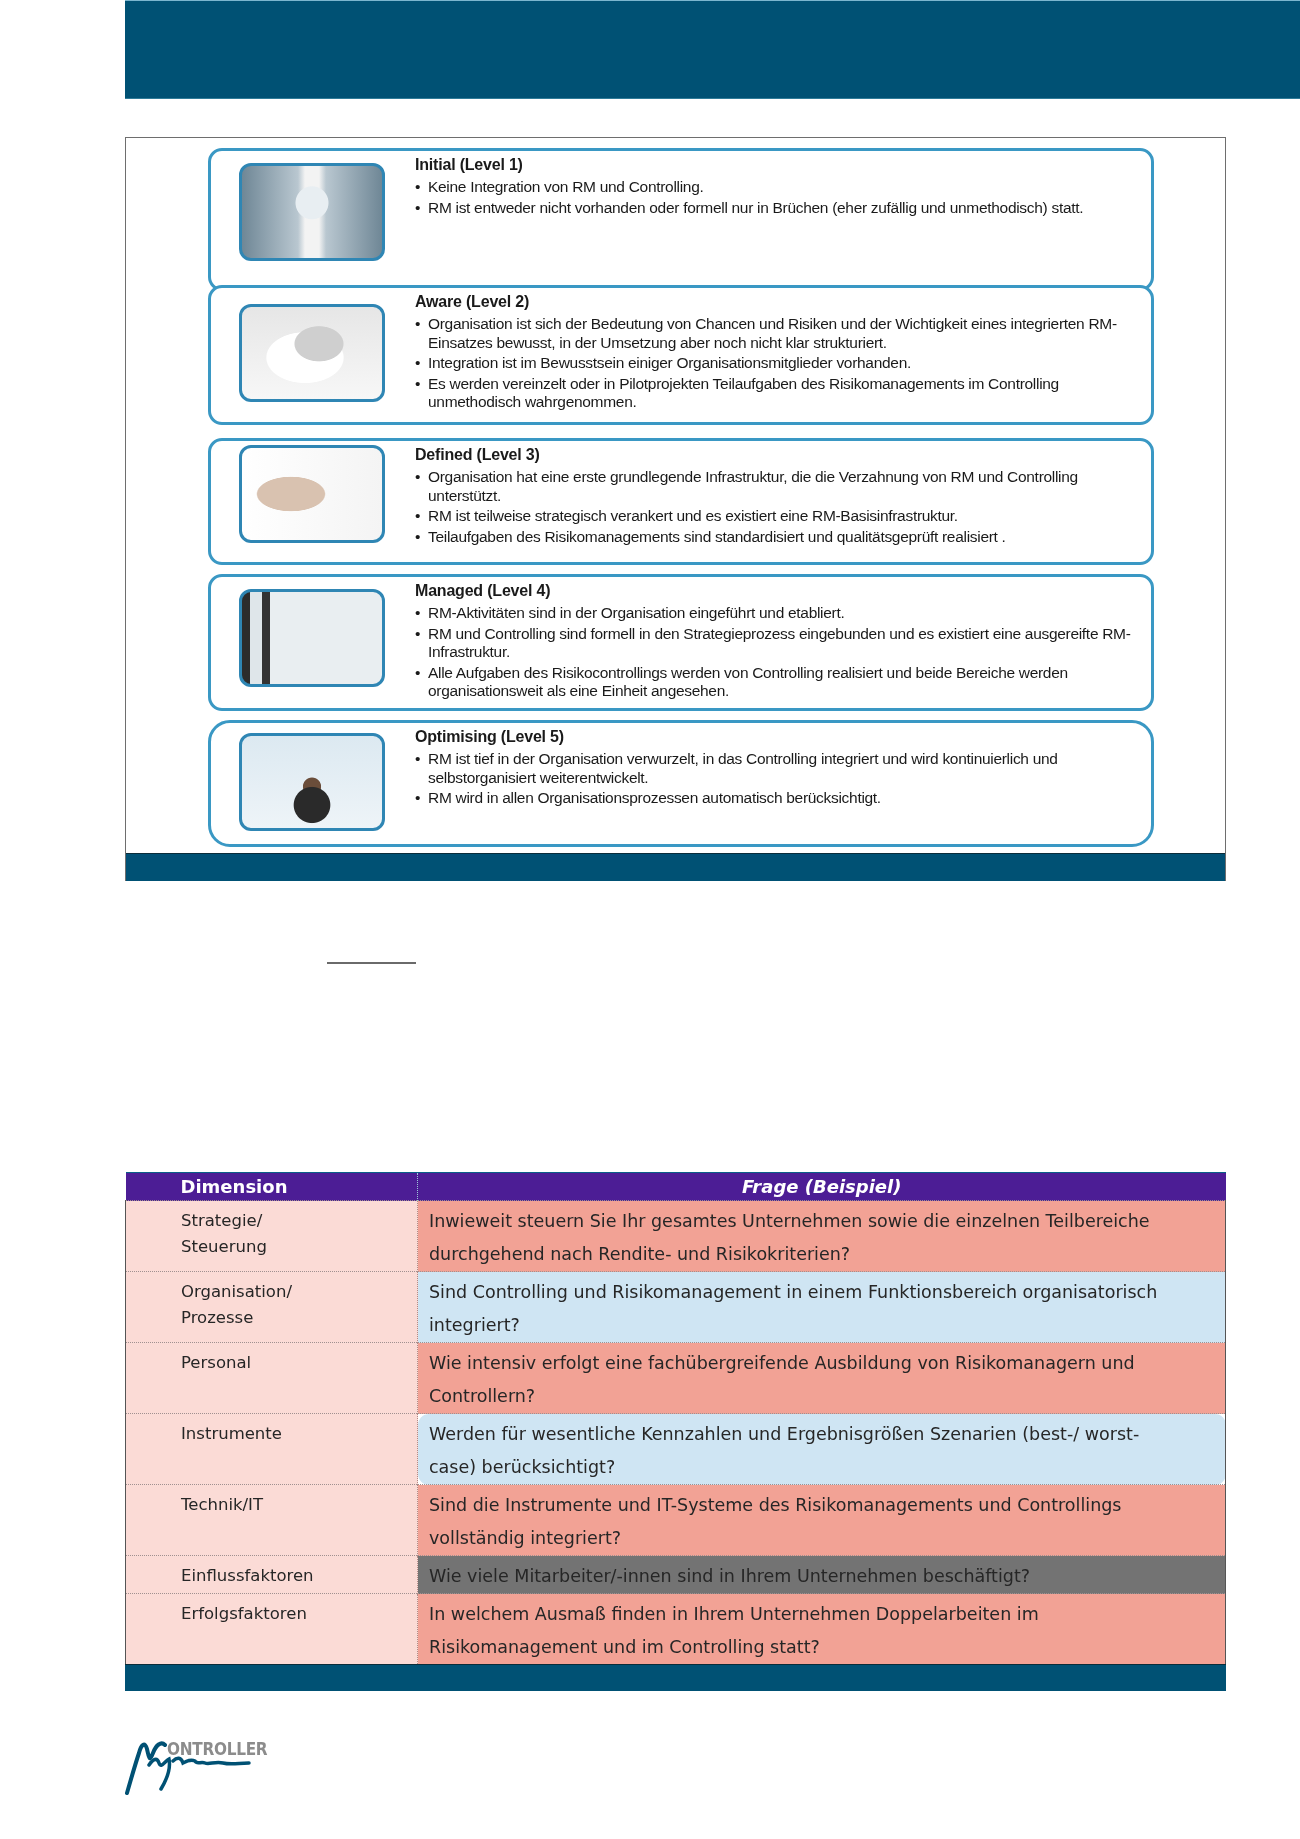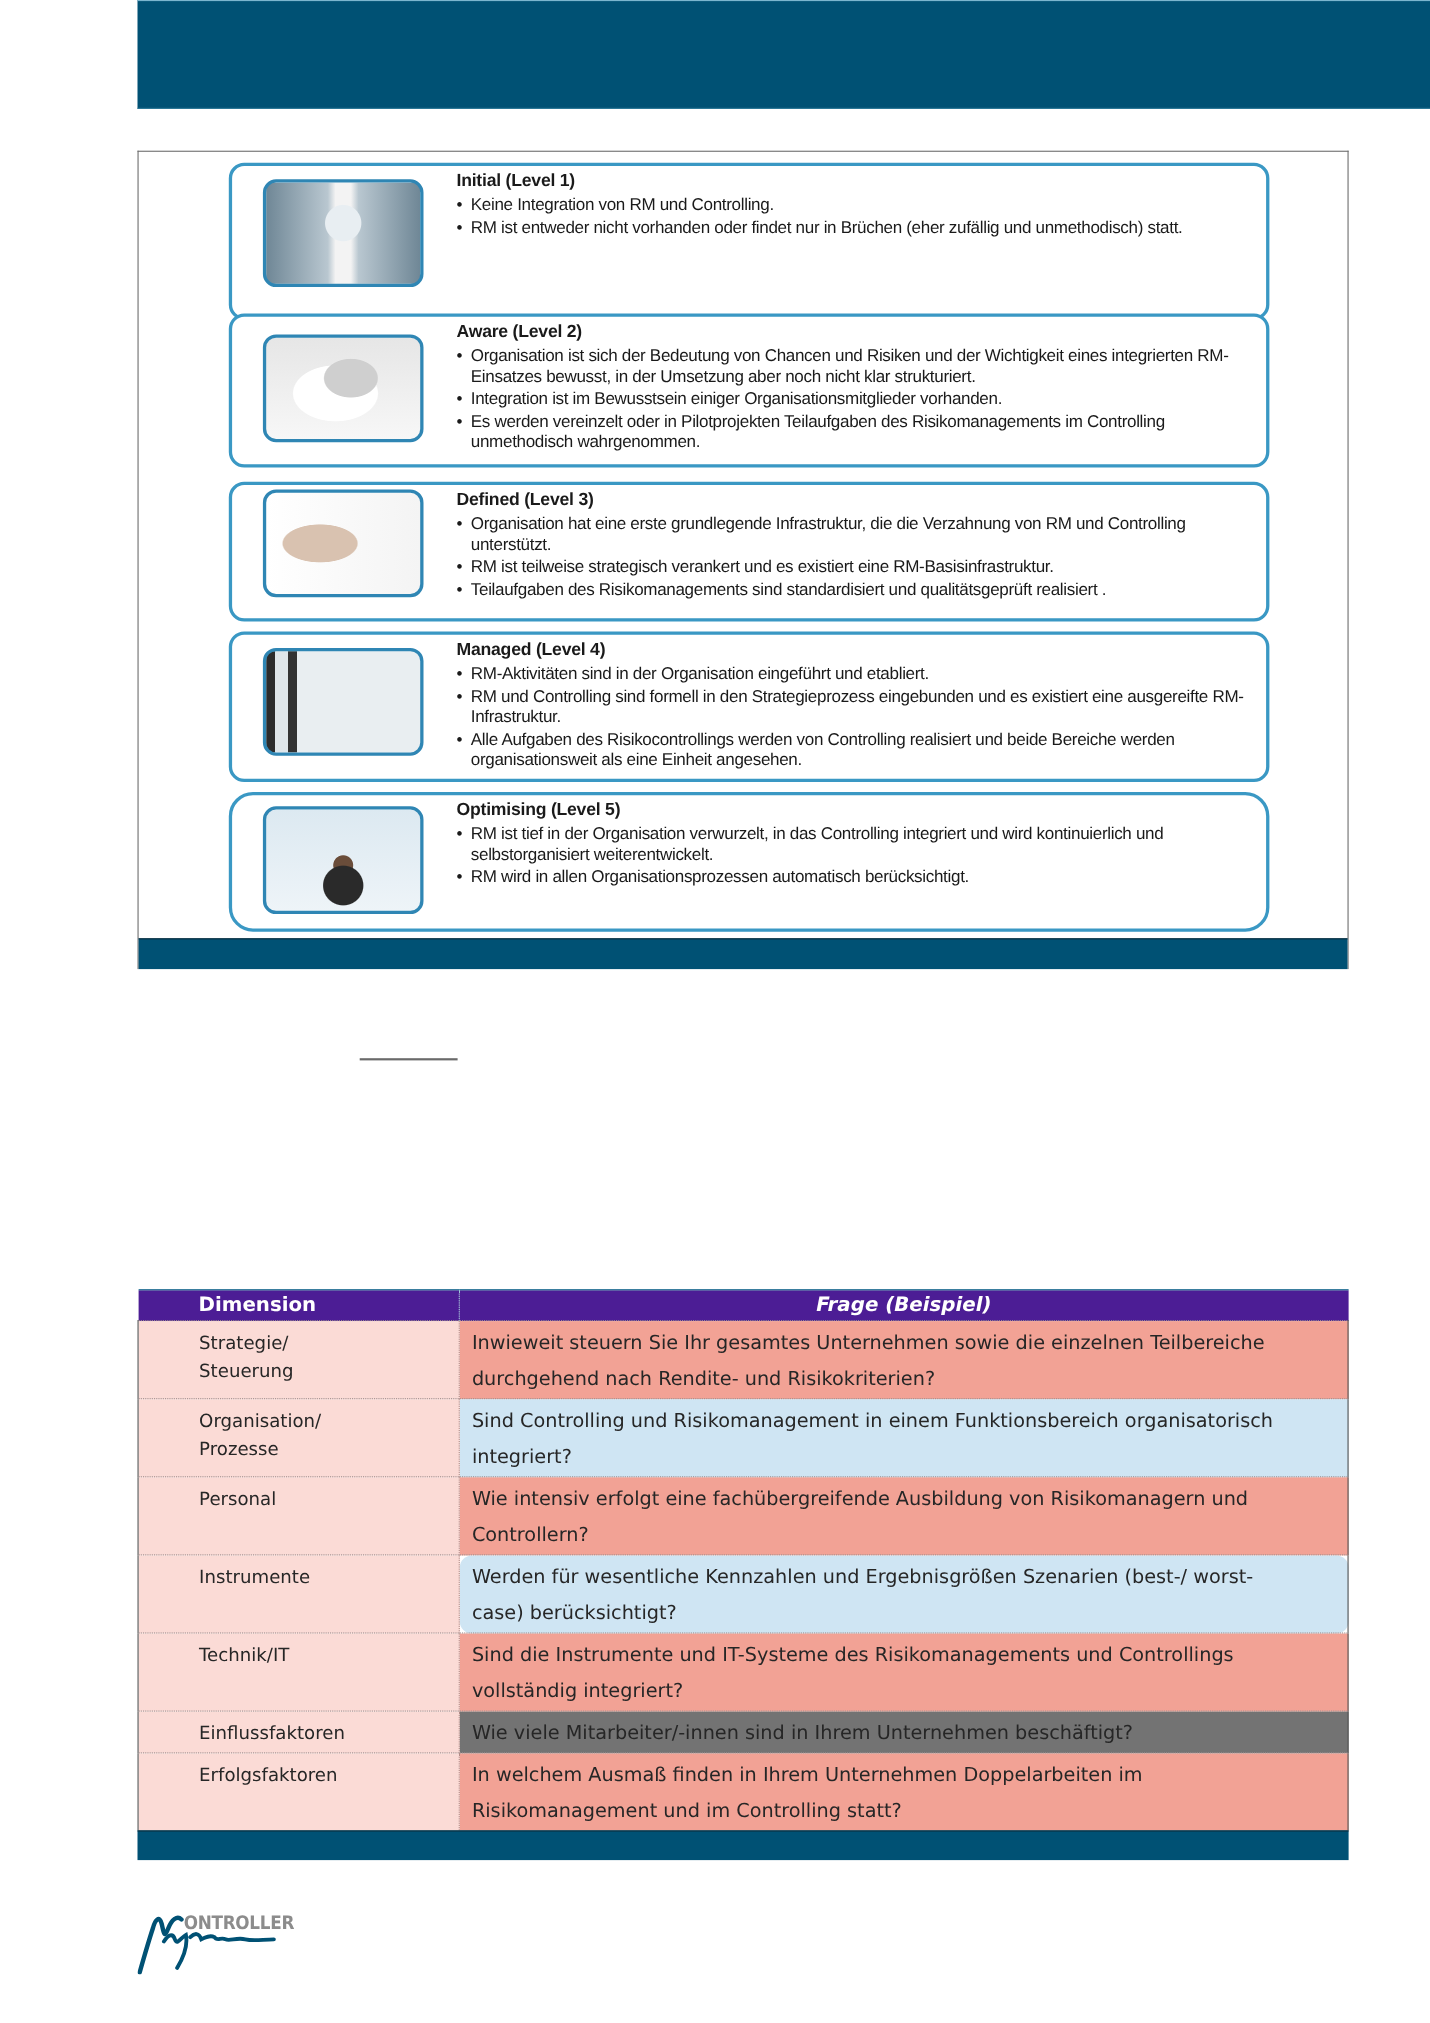--- a/index.html
+++ b/index.html
@@ -40,21 +40,21 @@
 <div class="header-band"></div>
 
 <div class="figure">
   <div id="cards">
       <div class="card" style="top: 10px; height: 143px;">
         <div class="thumb" style="top: 12px;;background: radial-gradient(circle at 50% 40%, #e8eef2 0 18%, transparent 19%), linear-gradient(90deg,#6f8796,#b9c7d0 40%,#f3f3f3 45%,#f3f3f3 55%,#b9c7d0 60%,#6f8796);"></div>
         <div class="card-body">
           <div class="card-title">Initial (Level 1)</div>
           <ul class="card-list">
             <li><span class="bullet">•</span><span>Keine Integration von RM und Controlling.</span></li>
-            <li><span class="bullet">•</span><span>RM ist entweder nicht vorhanden oder findet nur in Brüchen (eher zufällig und unmethodisch) statt.</span></li>
+            <li><span class="bullet">•</span><span>RM ist entweder nicht vorhanden oder formell nur in Brüchen (eher zufällig und unmethodisch) statt.</span></li>
           </ul>
         </div>
       </div>
       <div class="card" style="top: 147px; height: 140px;">
         <div class="thumb" style="top: 16px;;background: radial-gradient(ellipse at 55% 40%, #cfcfcf 0 22%, transparent 23%), radial-gradient(ellipse at 45% 55%, #ffffff 0 35%, transparent 36%), linear-gradient(#e6e6e6,#f7f7f7);"></div>
         <div class="card-body">
           <div class="card-title">Aware (Level 2)</div>
           <ul class="card-list">
             <li><span class="bullet">•</span><span>Organisation ist sich der Bedeutung von Chancen und Risiken und der Wichtigkeit eines integrierten RM-Einsatzes bewusst, in der Umsetzung aber noch nicht klar strukturiert.</span></li>
             <li><span class="bullet">•</span><span>Integration ist im Bewusstsein einiger Organisationsmitglieder vorhanden.</span></li>

